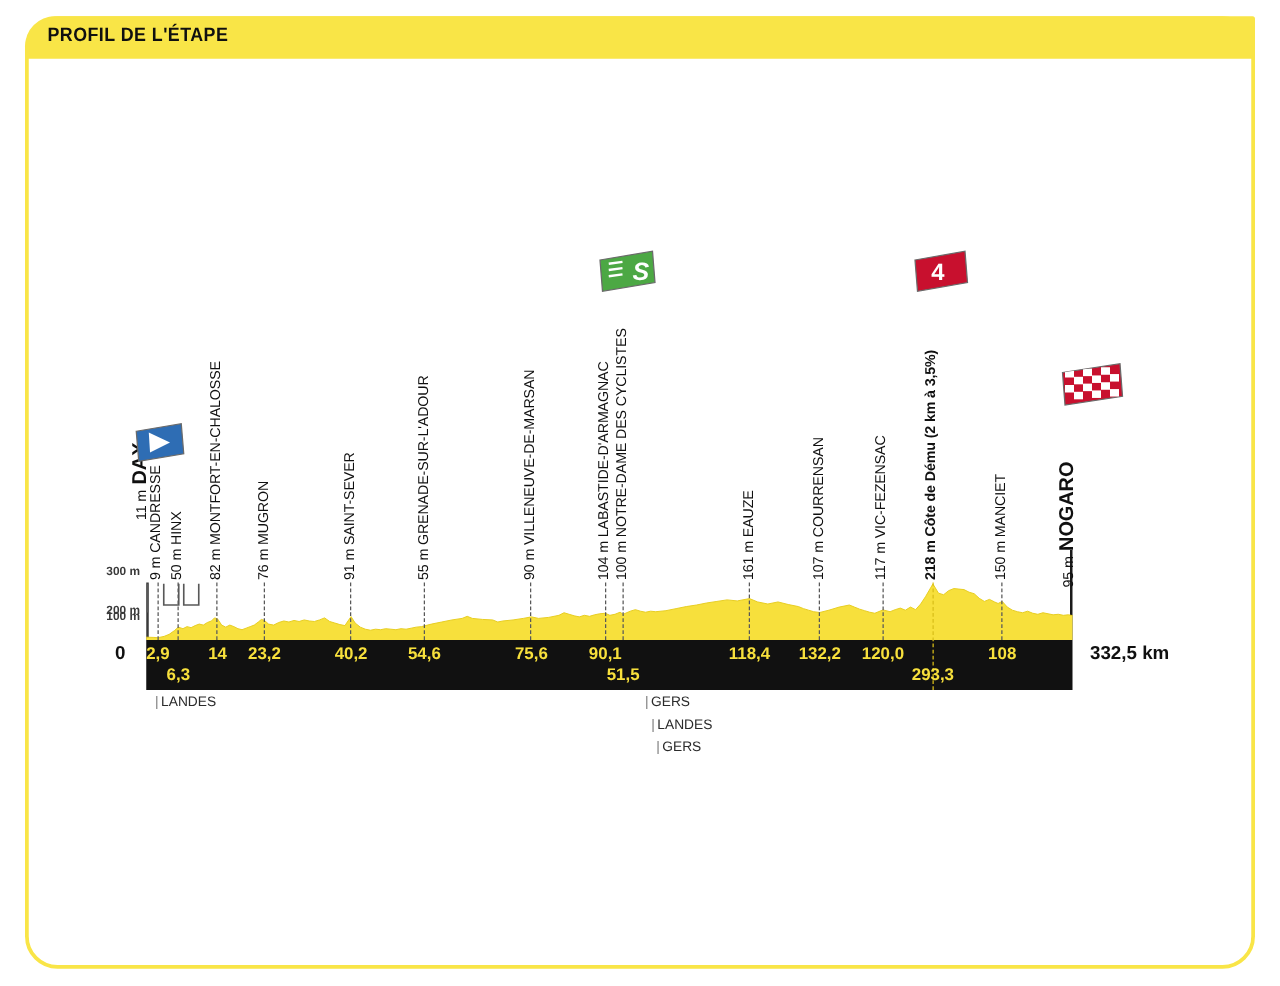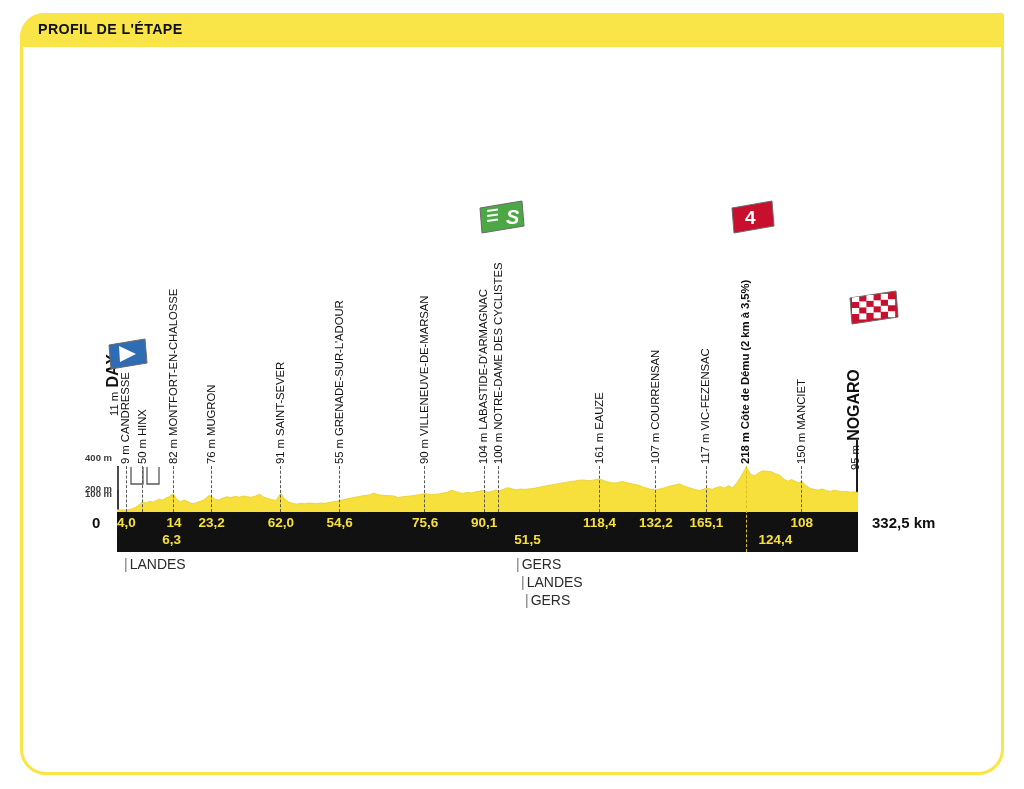--- a/index.html
+++ b/index.html
@@ -110,21 +110,21 @@
   
   .km-label {
     position: absolute;
     font-size: 13.5px;
     font-weight: bold;
     color: #F7E03C;
     white-space: nowrap;
     transform: translateX(-50%);
   }
   .km-label.row0 { top: 515px; }
-  .km-label.row1 { top: 532px; margin-left: 29px; }
+  .km-label.row1 { top: 532px; }
 
   
   .guide {
     position: absolute;
     width: 0;
     border-left: 1.4px dashed #585858;
   }
   .guide.yellow {
     border-left-color: #D9BE19;
   }
@@ -147,21 +147,21 @@
     font-size: 11.4px;
     font-weight: normal;
   }
   .city-label.bold-climb {
     font-weight: bold;
   }
 
   
   .dept {
     position: absolute;
-    font-size: 14px;
+    font-size: 11px;
     color: #2b2b2b;
     white-space: nowrap;
   }
   .dept .bar { color: #7a7a7a; margin-right: 2px; }
 
   
   .marker { position: absolute; }
 
   svg { display: block; overflow: visible; }
 </style>
@@ -171,21 +171,21 @@
 <div id="page">
 
   <div id="frame"></div>
 
   <div id="banner">
     <div id="banner-title">PROFIL DE L'ÉTAPE</div>
   </div>
 
   <div id="chart">
 
-    <div class="yaxis-label" style="left:66px; top:452px;">400 m</div>
+    <div class="yaxis-label" style="left:66px; top:452px;">300 m</div>
     <div class="yaxis-label" style="left:66px; top:470px;margin-top:13px;">200 m</div>
     <div class="yaxis-label" style="left:66px; top:488px;">100 m</div>
 
     <div id="origin-zero">0</div>
     <div id="total-distance">332,5 km</div>
 
     <div id="yaxis-line"></div>
     <div id="finish-line"></div>
 
     <div id="kmbar"></div>
@@ -219,34 +219,34 @@
         <div class="city-label" style="left: 604.587px; top: 452px;">161 m EAUZE</div>
         <div class="guide" style="left: 655.135px; top: 466px; height: 46px;"></div>
         <div class="city-label" style="left: 660.835px; top: 452px;">107 m COURRENSAN</div>
         <div class="guide" style="left: 705.676px; top: 466px; height: 46px;"></div>
         <div class="city-label" style="left: 711.376px; top: 452px;">117 m VIC-FEZENSAC</div>
         <div class="guide yellow" style="left: 745.62px; top: 466px; height: 86px;"></div>
         <div class="city-label bold-climb" style="left: 751.32px; top: 452px;">218 m Côte de Dému (2 km à 3,5%)</div>
         <div class="guide" style="left: 801.052px; top: 466px; height: 46px;"></div>
         <div class="city-label" style="left: 806.752px; top: 452px;">150 m MANCIET</div>
         <div class="city-label big" style="left: 863px; top: 452px;"><span class="alt">95 m</span> NOGARO</div>
-        <div class="km-label row0" style="left: 126.375px;">4,0</div>
+        <div class="km-label row0" style="left: 126.375px;">2,9</div>
         <div class="km-label row0" style="left: 174.063px;">14</div>
         <div class="km-label row0" style="left: 211.561px;">23,2</div>
-        <div class="km-label row0" style="left: 280.851px;">62,0</div>
+        <div class="km-label row0" style="left: 280.851px;">40,2</div>
         <div class="km-label row0" style="left: 339.545px;">54,6</div>
         <div class="km-label row0" style="left: 425.139px;">75,6</div>
         <div class="km-label row0" style="left: 484.239px;">90,1</div>
         <div class="km-label row0" style="left: 599.587px;">118,4</div>
         <div class="km-label row0" style="left: 655.835px;">132,2</div>
-        <div class="km-label row0" style="left: 706.376px;">165,1</div>
+        <div class="km-label row0" style="left: 706.376px;">120,0</div>
         <div class="km-label row0" style="left: 801.752px;">108</div>
         <div class="km-label row1" style="left: 142.678px;">6,3</div>
         <div class="km-label row1" style="left: 498.505px;">51,5</div>
-        <div class="km-label row1" style="left: 746.32px;">124,4</div>
+        <div class="km-label row1" style="left: 746.32px;">293,3</div>
         <svg style="position:absolute;left:117px;top:466px;" width="80" height="30">
           <path d="M 1 1 L 1 24 M 14 1 L 14 18 L 26 18 L 26 1 M 30 1 L 30 18 L 42 18 L 42 1" fill="none" stroke="#585858" stroke-width="1.3"></path>
         </svg>
         <svg class="marker" style="position:absolute;left:105px;top:337px;" width="46" height="40" viewBox="0 0 46 40">
           <path d="M4 8 L40 2 L42 26 L6 32 Z" fill="#2E6DB4" stroke="#6a6a6a" stroke-width="1"></path>
           <path d="M14 9 L31 17 L15 25 Z" fill="#ffffff"></path>
         </svg>
         <svg class="marker" style="position:absolute;left:475.50495049504946px;top:198px;" width="52" height="42" viewBox="0 0 52 42">
           <path d="M4 10 L46 3 L48 28 L6 35 Z" fill="#4CA844" stroke="#6a6a6a" stroke-width="1"></path>
           <path d="M11 13 L22 11.5 M11 18 L22 16.5 M11 23 L22 21.5" stroke="#ffffff" stroke-width="2" fill="none"></path>

